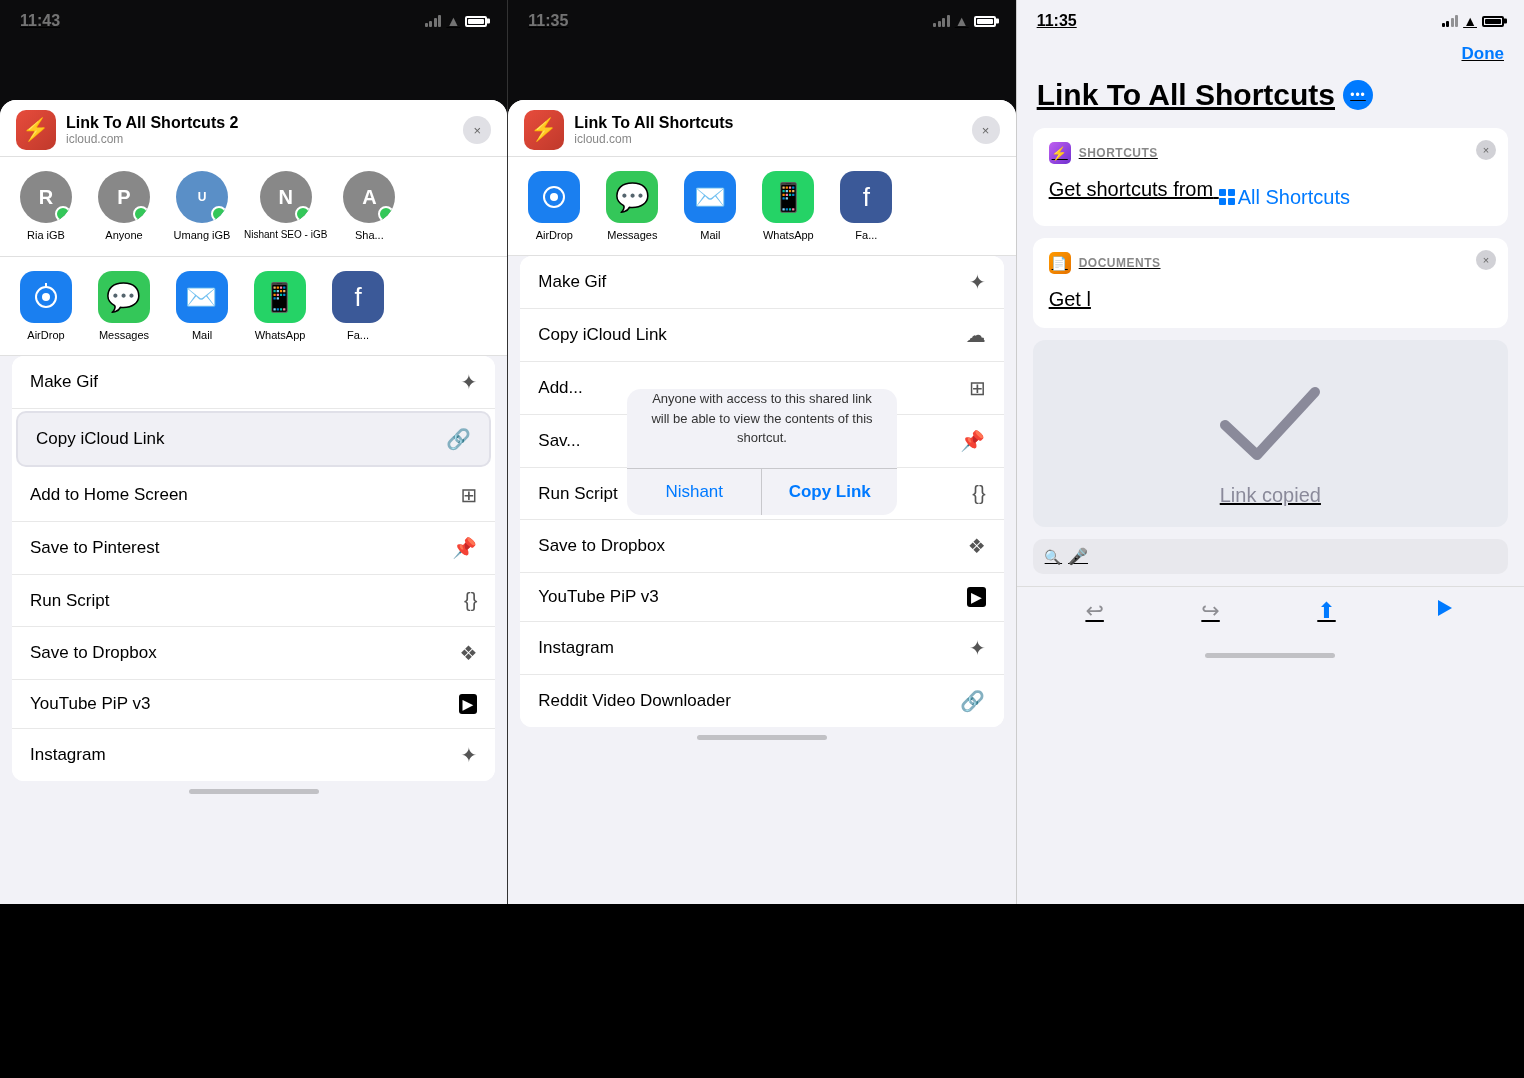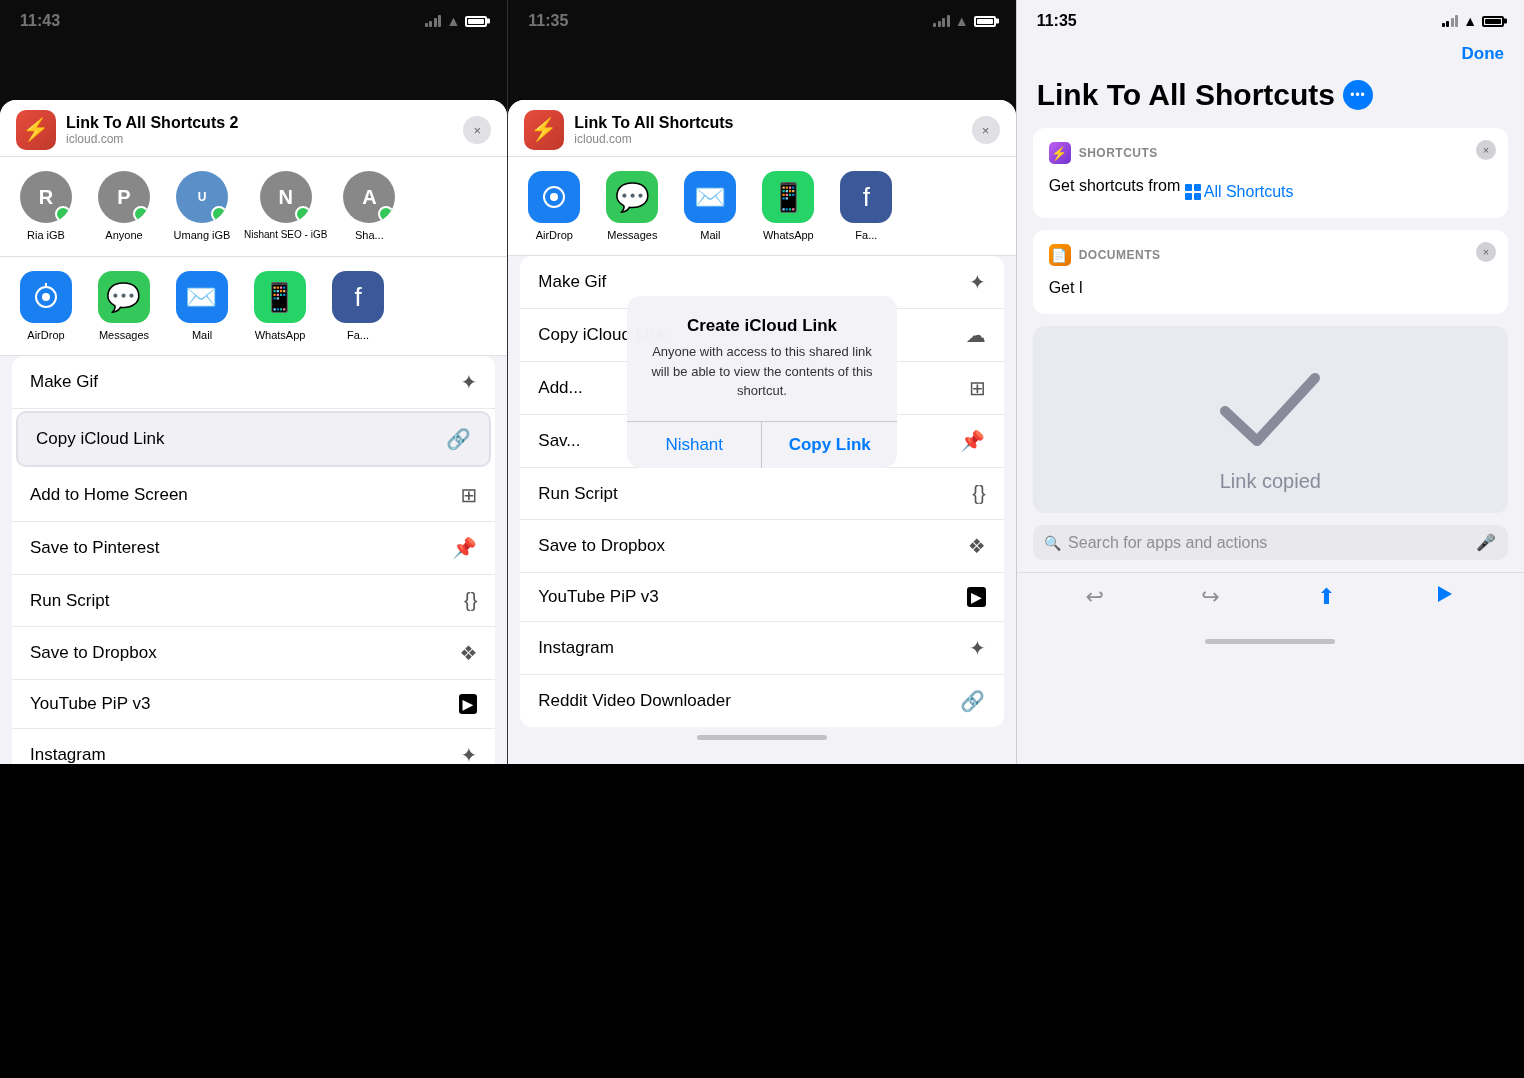--- a/index.html
+++ b/index.html
@@ -9,22 +9,23 @@
       display: flex;
       background: #000;
       font-family: -apple-system, 'SF Pro Display', 'Helvetica Neue', Arial, sans-serif;
       overflow: hidden;
     }
 
     
     .phone-panel {
       position: relative;
       flex: 1;
-      height: 764px;
+      height: 904px;
       overflow: hidden;
+      text-decoration: underline;
     }
 
     
     .panel1 { background: #1c1c1e; }
     .panel2 { background: #1c1c1e; border-left: 1px solid #333; }
     .panel3 { background: #f2f2f7; border-left: 1px solid #ccc; }
 
     
     .status-bar {
       display: flex;
@@ -275,21 +276,21 @@
       letter-spacing: 0.5px;
     }
     .card-close {
       position: absolute; top: 12px; right: 12px;
       width: 20px; height: 20px;
       border-radius: 50%;
       background: #d1d1d6;
       display: flex; align-items: center; justify-content: center;
       font-size: 11px; color: #666;
     }
-    .card-body { font-size: 16px; color: #000; line-height: 1.5; }
+    .card-body { font-size: 20px; color: #000; line-height: 1.5; }
     .card-body .blue { color: #007aff; }
 
     
     .check-area {
       display: flex;
       flex-direction: column;
       align-items: center;
       padding: 40px 20px 20px;
       background: #e8eaf0;
       margin: 0 16px;
@@ -591,21 +592,20 @@
           <span class="menu-item-label">Reddit Video Downloader</span>
           <span class="menu-item-icon">🔗</span>
         </div>
       </div>
     </div>
     <div class="home-indicator"></div>
   </div>
 
   <div class="dialog-overlay">
     <div class="dialog-box">
-      <div class="dialog-title">Create iCloud Link</div>
       <div class="dialog-message">Anyone with access to this shared link will be able to view the contents of this shortcut.</div>
       <div class="dialog-buttons">
         <button class="dialog-btn">Nishant</button>
         <button class="dialog-btn bold">Copy Link</button>
       </div>
     </div>
   </div>
 </div>
 
 <div class="phone-panel panel3">
@@ -678,21 +678,20 @@
     <div style="margin-bottom:10px;">
       <svg width="110" height="90" viewBox="0 0 110 90">
         <polyline points="10,45 42,75 100,12" fill="none" stroke="#8a8a9a" stroke-width="10" stroke-linecap="round" stroke-linejoin="round"></polyline>
       </svg>
     </div>
     <span class="link-copied-text">Link copied</span>
   </div>
 
   <div class="search-bar">
     <span style="color:#8e8e93; font-size:14px;">🔍</span>
-    <span class="search-bar-text">Search for apps and actions</span>
     <span class="mic-icon">🎤</span>
   </div>
 
   <div class="bottom-toolbar">
     <span class="toolbar-btn" style="font-size:22px; color:#8e8e93;">↩</span>
     <span class="toolbar-btn" style="font-size:22px; color:#8e8e93;">↪</span>
     <span class="toolbar-btn blue" style="font-size:22px; color:#007aff;">⬆</span>
     <span class="toolbar-btn play" style="font-size:22px; color:#007aff;">
       <svg width="22" height="22" viewBox="0 0 22 22">
           <polygon points="5,3 19,11 5,19" fill="#007aff"></polygon>

